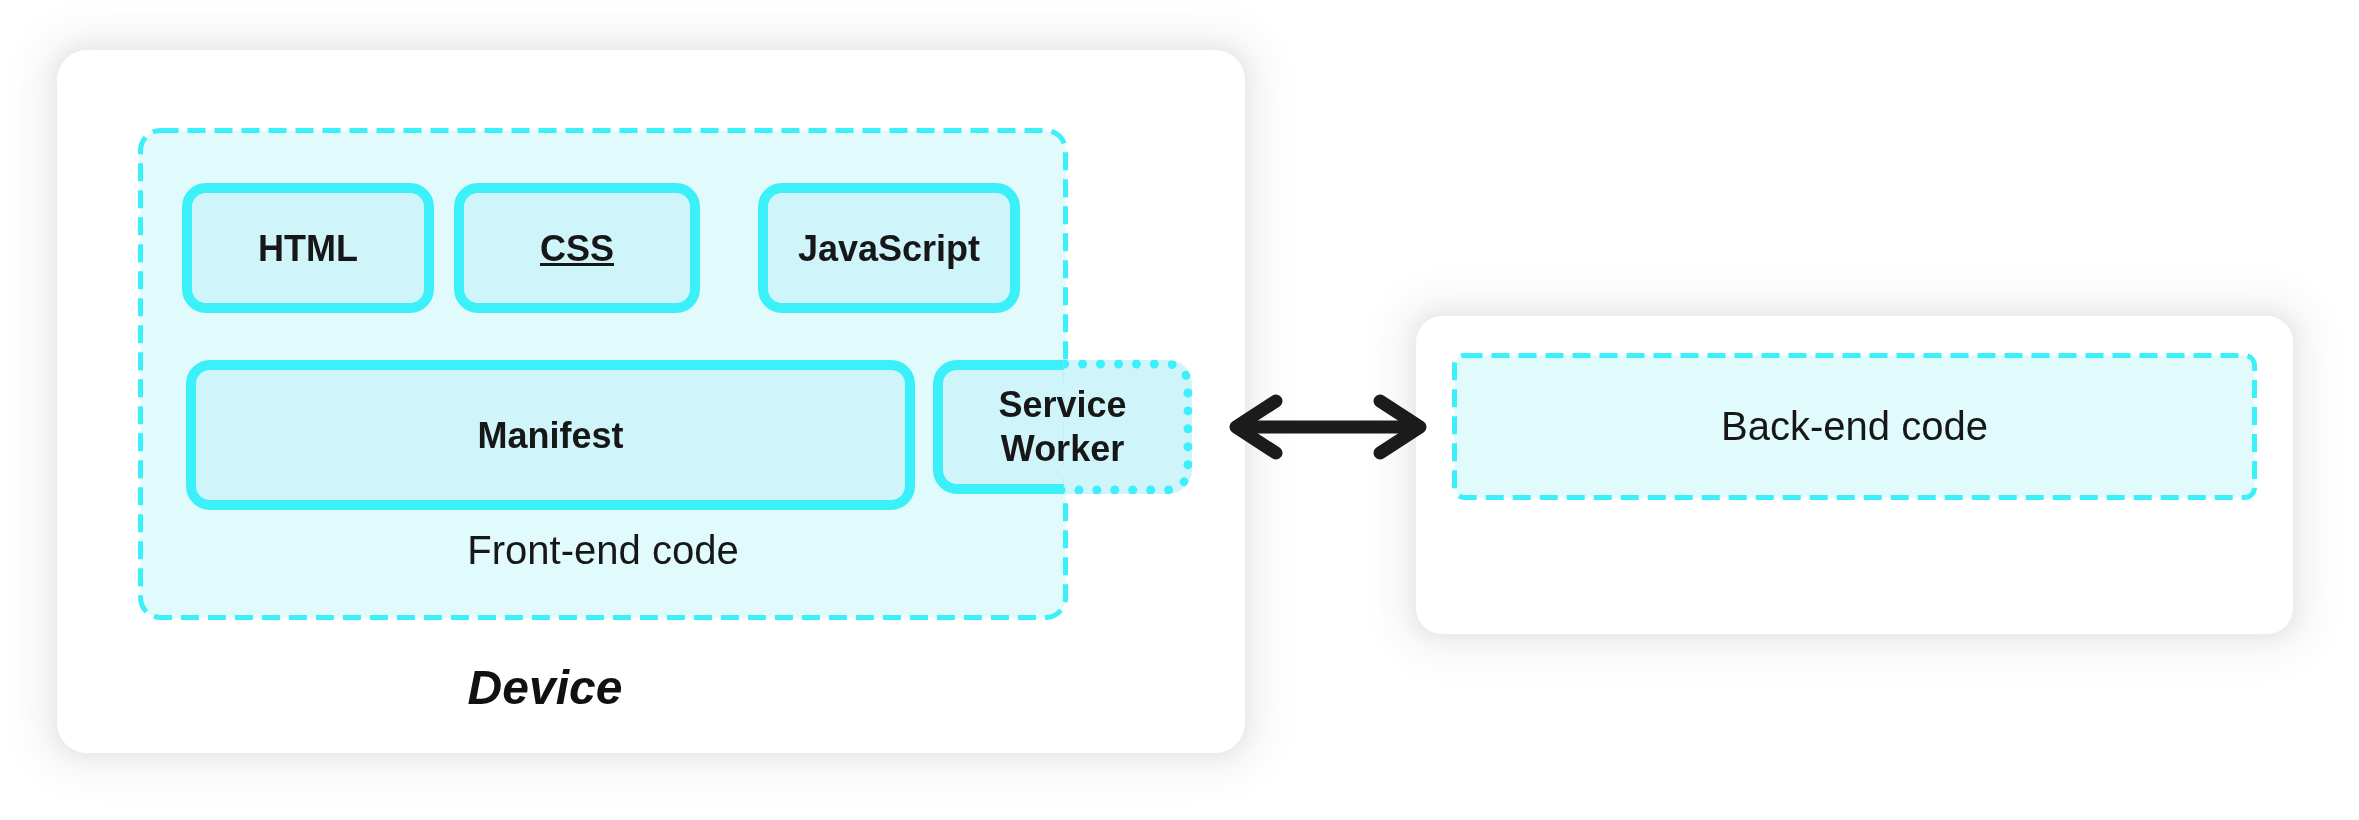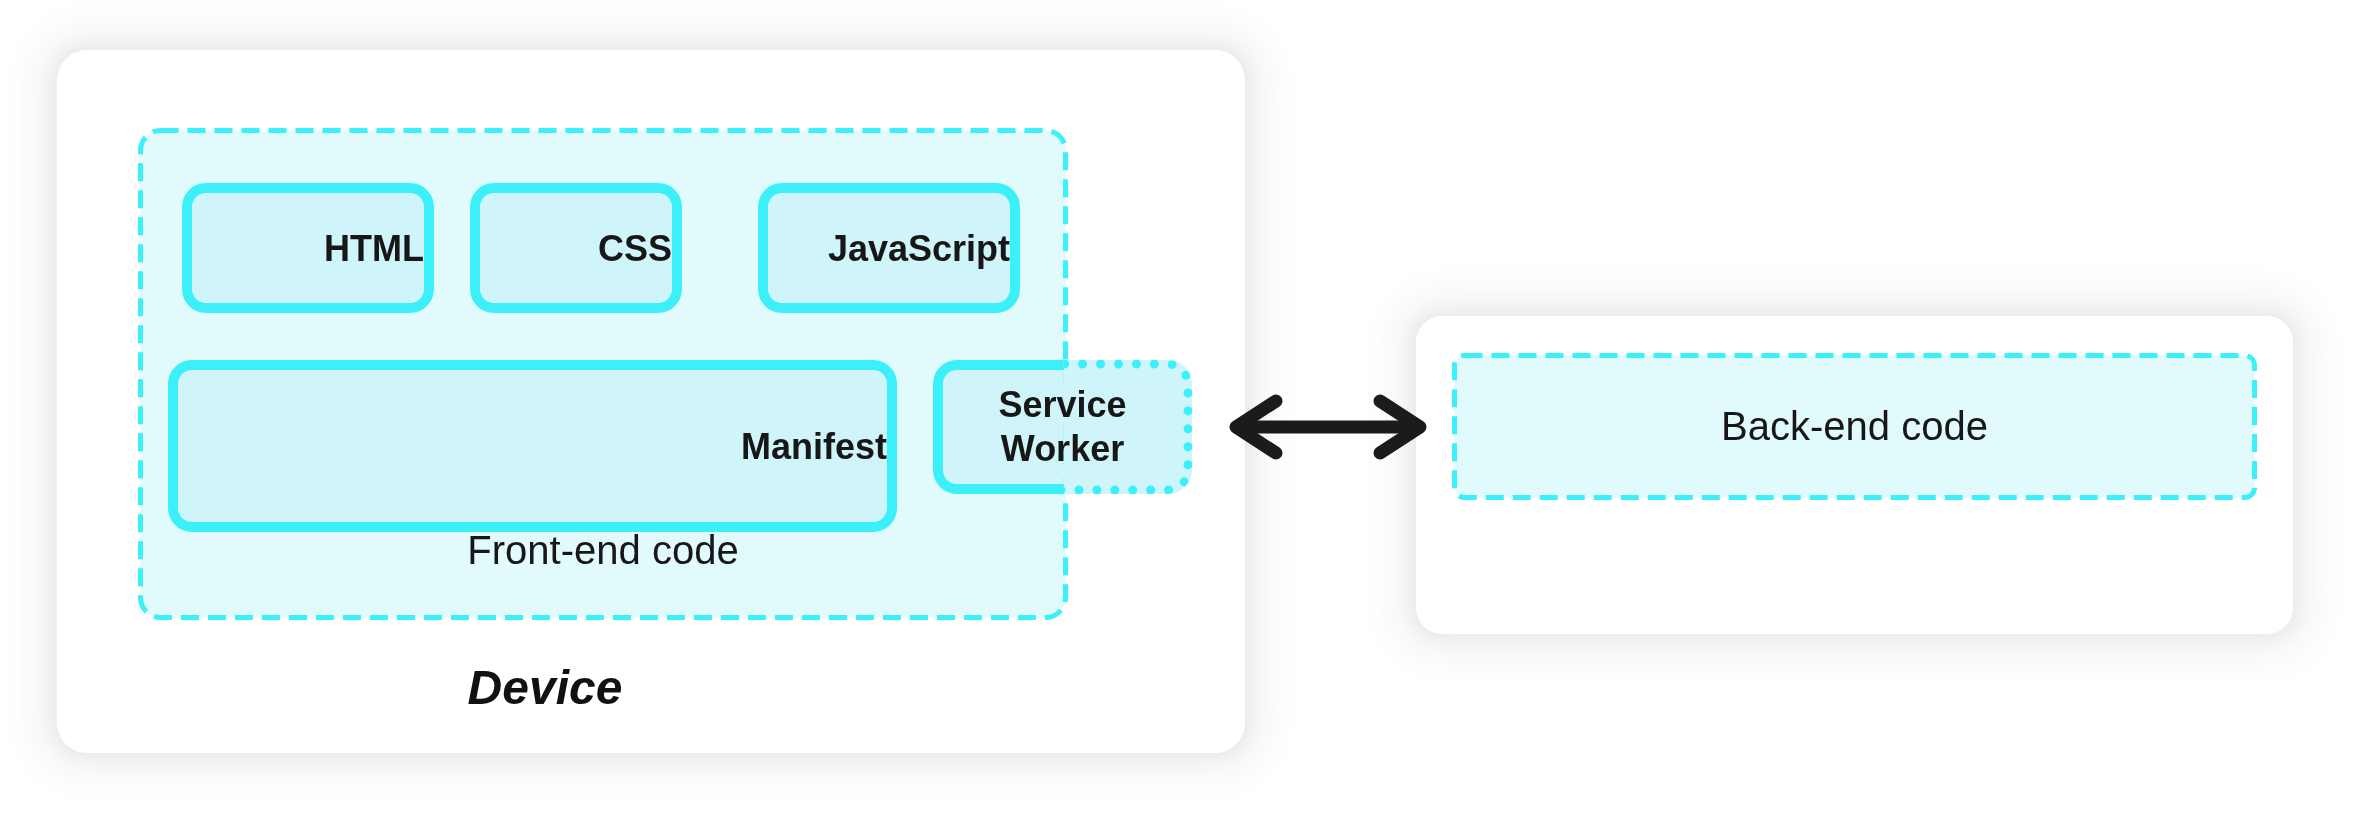--- a/index.html
+++ b/index.html
@@ -17,27 +17,27 @@
   .device-card{left:57px;top:50px;width:1188px;height:703px;}
   .server-card{left:1416px;top:316px;width:877px;height:318px;border-radius:26px;}
 
   
   svg.dashed-box{position:absolute;overflow:visible;}
 
   
   .node{
     position:absolute;box-sizing:border-box;
     background:#cff5fa;border:10px solid #3bf0f8;border-radius:24px;
-    display:flex;align-items:center;justify-content:flex-end;text-align:center;
+    display:flex;align-items:center;justify-content:center;text-align:center;
     font-weight:700;font-size:36px;line-height:1.25;color:#171717;
   }
   .html-box{left:182px;top:183px;width:252px;height:130px;}
-  .css-box{left:470px;top:183px;width:212px;height:130px;}
+  .css-box{left:454px;top:183px;width:246px;height:130px;text-decoration:underline;}
   .js-box{left:758px;top:183px;width:262px;height:130px;}
-  .manifest-box{left:168px;top:360px;width:729px;height:172px;}
+  .manifest-box{left:186px;top:360px;width:729px;height:150px;}
 
   
   .sw-wrap{left:933px;top:360px;width:259px;height:134px;position:absolute;}
   .sw-layer{position:absolute;inset:0;box-sizing:border-box;background:#cff5fa;border-radius:24px;}
   .sw-solid{border:10px solid #3bf0f8;clip-path:inset(0 49.5% 0 0);}
   .sw-dotted{border:9px dotted #3bf0f8;clip-path:inset(0 0 0 50.5%);}
   .sw-label{
     position:absolute;inset:0;display:flex;align-items:center;justify-content:center;
     text-align:center;font-weight:700;font-size:36px;line-height:1.22;padding:0 20px;box-sizing:border-box;
   }

